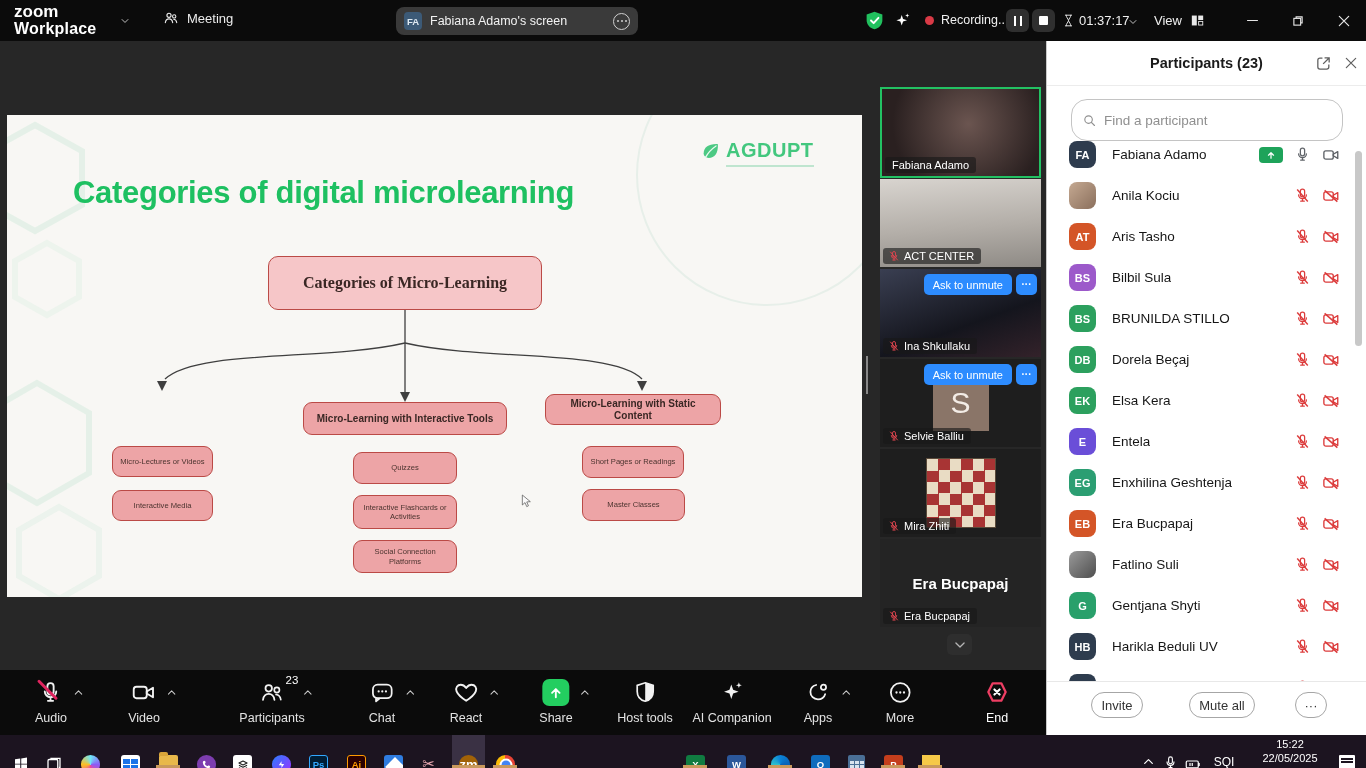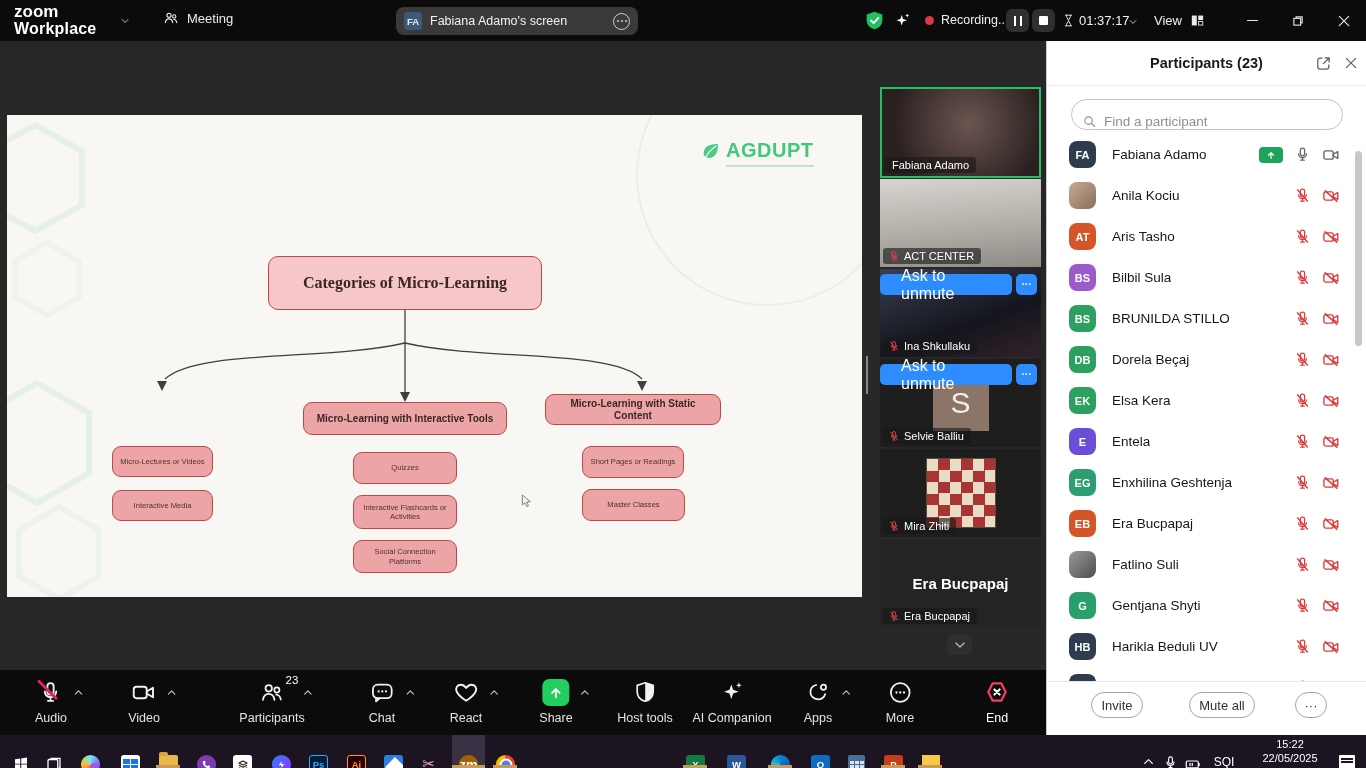--- a/index.html
+++ b/index.html
@@ -38,21 +38,21 @@
   .bx{position:absolute;display:flex;align-items:center;justify-content:center;text-align:center;border:1.4px solid #bb4a46;background:#eda4a6;border-radius:9px;color:#3a2724;padding:2px 6px}
   .bx.root{background:#f6c6c8;font-family:"Liberation Serif",serif;font-weight:700;font-size:16px;border-radius:10px}
   .bx.branch{font-weight:700;font-size:10px;line-height:1.2}
   .bx.child{font-size:7.6px;line-height:1.25;color:#4a332e}
   .vline-glitch{position:absolute;left:866px;top:356px;width:2px;height:38px;background:rgba(255,255,255,.45)}
 
   
   .tile{position:absolute;left:880px;width:161px;height:88px;background:#1e1e1e;overflow:visible}
   .tile .vid{position:absolute;inset:0;overflow:hidden}
   .vlabel{position:absolute;left:3px;bottom:3px;display:flex;align-items:center;gap:4px;background:rgba(25,25,25,.62);color:#fff;font-size:11px;padding:1.5px 7px 2.5px 5px;border-radius:3px;white-space:nowrap;z-index:3}
-  .ask{position:absolute;top:5px;right:29px;height:21px;background:#2d8cff;color:#fff;font-size:16px;display:flex;align-items:center;padding:0 21px;border-radius:5px;z-index:4}
+  .ask{position:absolute;top:5px;right:29px;height:21px;background:#2d8cff;color:#fff;font-size:11px;display:flex;align-items:center;padding:0 9px;border-radius:5px;z-index:4}
   .askmore{position:absolute;top:5px;right:4px;width:21px;height:21px;background:#2d8cff;color:#fff;border-radius:5px;display:flex;align-items:center;justify-content:center;font-size:10px;font-weight:700;z-index:4}
   .letter-avatar{position:absolute;left:50%;top:50%;transform:translate(-50%,-50%);width:56px;height:56px;background:#8a7568;color:#f3ece6;font-size:30px;display:flex;align-items:center;justify-content:center}
   .quilt{position:absolute;left:50%;top:50%;transform:translate(-50%,-50%);width:70px;height:70px;background:repeating-conic-gradient(#a83434 0 25%,#e9dcc4 0 50%) 0 0/23px 23px;border:1px solid #5a4a3a}
   .center-name{position:absolute;left:0;right:0;top:36px;text-align:center;color:#fff;font-weight:700;font-size:15px}
   .strip-chev{position:absolute;left:947px;top:634px;width:25px;height:21px;background:#2e2e2e;border-radius:5px;display:flex;align-items:center;justify-content:center;color:#b5b5b5}
 
   
   #toolbar{position:absolute;left:0;top:670px;width:1046px;height:65px;background:#0b0b0b}
   .tbi{position:absolute;top:8px;transform:translateX(-50%);display:flex;flex-direction:column;align-items:center;color:#e9e9e9}
   .tbi .iwrap{position:relative;height:28px;display:flex;align-items:center}
@@ -60,21 +60,21 @@
   .tbi .chev{position:absolute;left:calc(100% + 10px);top:9px;color:#cdcdcd}
   .tbi .cnt{position:absolute;left:calc(100% + 1px);top:-4px;font-size:11.5px;color:#fff}
   .share-ic{width:27px;height:27px;border-radius:7px;background:#23ce60;display:flex;align-items:center;justify-content:center}
   .mic-slash{position:absolute;left:-1px;top:2px;width:27px;height:3px;background:#e0245e;border-radius:2px;transform:rotate(45deg);transform-origin:2px 2px}
 
   
   #panel{position:absolute;left:1046px;top:41px;width:320px;height:694px;background:#fff;border-left:1px solid #c9c9c9}
   .p-header{position:absolute;left:0;top:0;width:100%;height:45px;border-bottom:1px solid #ececec}
   .p-title{position:absolute;left:0;top:14px;width:100%;text-align:center;font-size:14.5px;font-weight:700;color:#1a1a1a}
   .p-hicon{position:absolute;top:14px;color:#5f5f5f}
-  .p-search{position:absolute;left:24px;top:58px;width:272px;height:31px;border:1px solid #c4c4c4;border-radius:16px;display:flex;align-items:flex-end;padding:0 10px;gap:7px;color:#8f8f8f}
+  .p-search{position:absolute;left:24px;top:58px;width:272px;height:42px;border:1px solid #c4c4c4;border-radius:16px;display:flex;align-items:center;padding:0 10px;gap:7px;color:#8f8f8f}
   .p-search input{border:none;outline:none;flex:1;font-size:13.5px;color:#444;background:transparent;font-family:"Liberation Sans",sans-serif}
   .p-search input::placeholder{color:#8f8f8f}
   .p-list{position:absolute;left:0;top:93px;width:100%;height:547px;overflow:hidden}
   .p-row{height:41px;display:flex;align-items:center;padding:0 26px 0 22px}
   .p-avatar{width:27px;height:27px;border-radius:8px;color:#fff;font-size:11px;font-weight:700;display:flex;align-items:center;justify-content:center;flex:none}
   .p-name{font-size:13.5px;color:#161616;margin-left:16px;white-space:nowrap;overflow:hidden}
   .p-icons{margin-left:auto;display:flex;align-items:center;gap:11px}
   .share-badge{width:24px;height:16px;border-radius:4px;background:#1ea35a;display:flex;align-items:center;justify-content:center}
   .p-scroll{position:absolute;left:308px;top:110px;width:7px;height:195px;border-radius:4px;background:#c8c8c8}
   .p-footer{position:absolute;left:0;top:640px;width:100%;height:54px;background:#fff;border-top:1px solid #e8e8e8}
@@ -327,20 +327,21 @@
       <use href="#s-cursor" x="512" y="378" width="16" height="16"></use>
     </svg>
 
     <div class="slide-logo">
       <svg class="ic" width="22" height="22">
           <use href="#s-leaf"></use>
         </svg>
       <span class="txt">AGDUPT</span>
     </div>
     <div class="logo-underline"></div>
+    <div class="slide-title">Categories of digital microlearning</div>
 
     <div class="bx root" style="left:261px;top:141px;width:274px;height:54px">Categories of Micro-Learning</div>
 
     <div class="bx branch" style="left:296px;top:287px;width:204px;height:33px">Micro-Learning with Interactive Tools</div>
     <div class="bx branch" style="left:538px;top:279px;width:176px;height:31px">Micro-Learning with Static Content</div>
 
     <div class="bx child" style="left:105px;top:331px;width:101px;height:31px">Micro-Lectures or Videos</div>
     <div class="bx child" style="left:105px;top:375px;width:101px;height:31px">Interactive Media</div>
     <div class="bx child" style="left:346px;top:337px;width:104px;height:32px">Quizzes</div>
     <div class="bx child" style="left:346px;top:380px;width:104px;height:34px">Interactive Flashcards or Activities</div>

